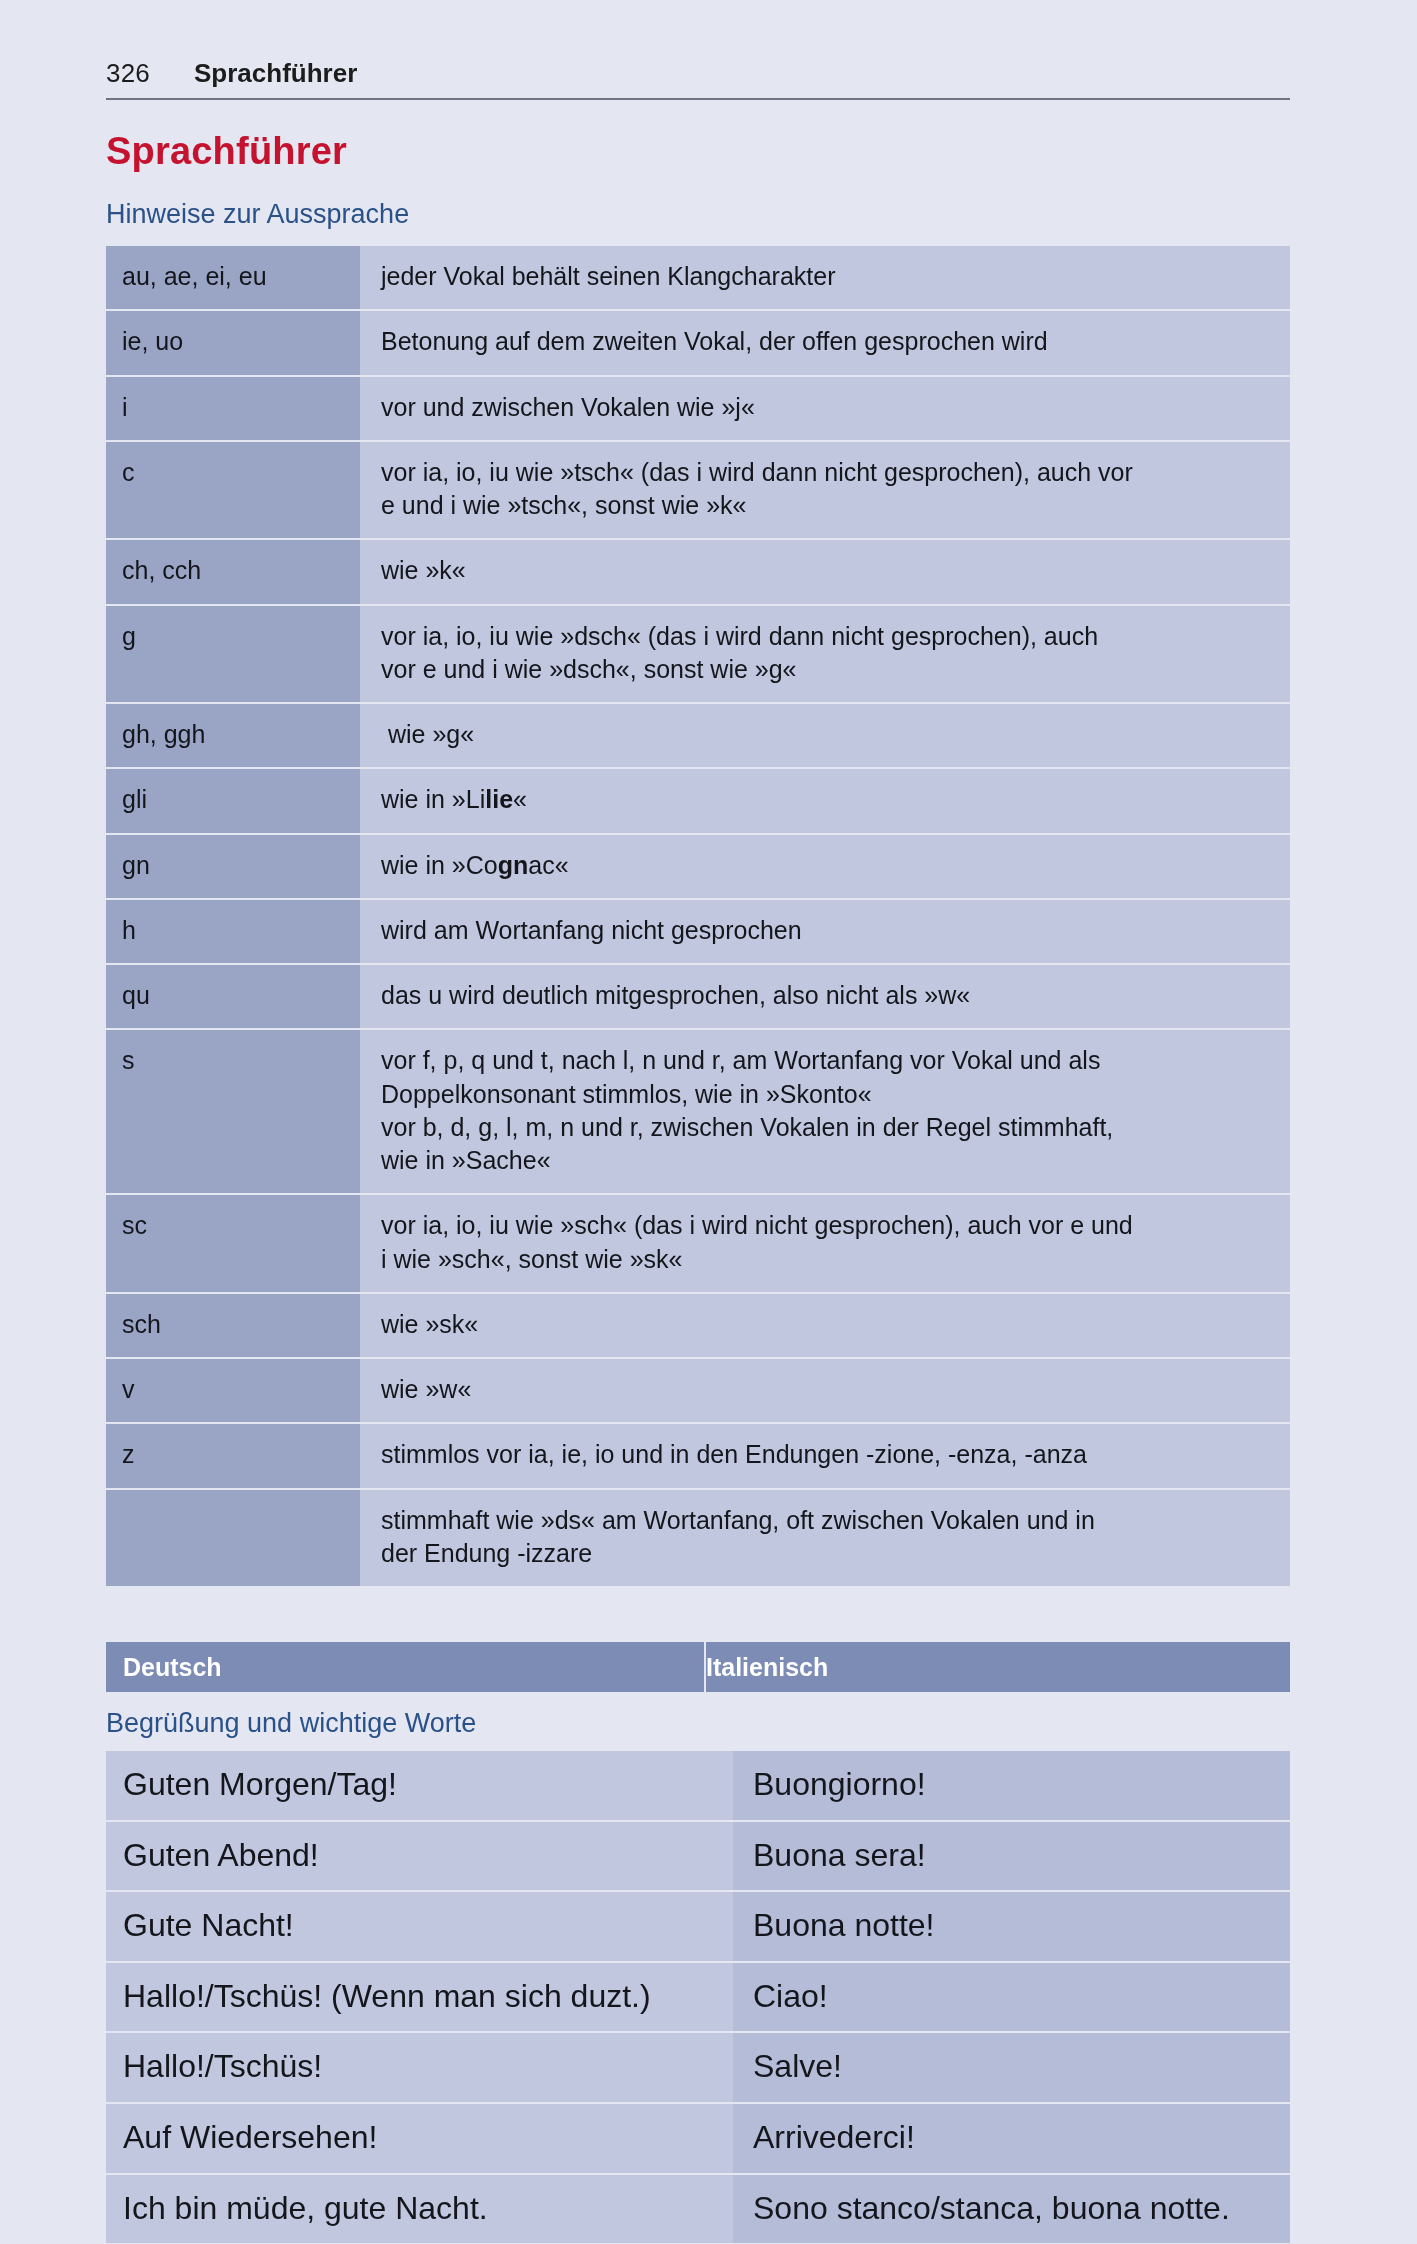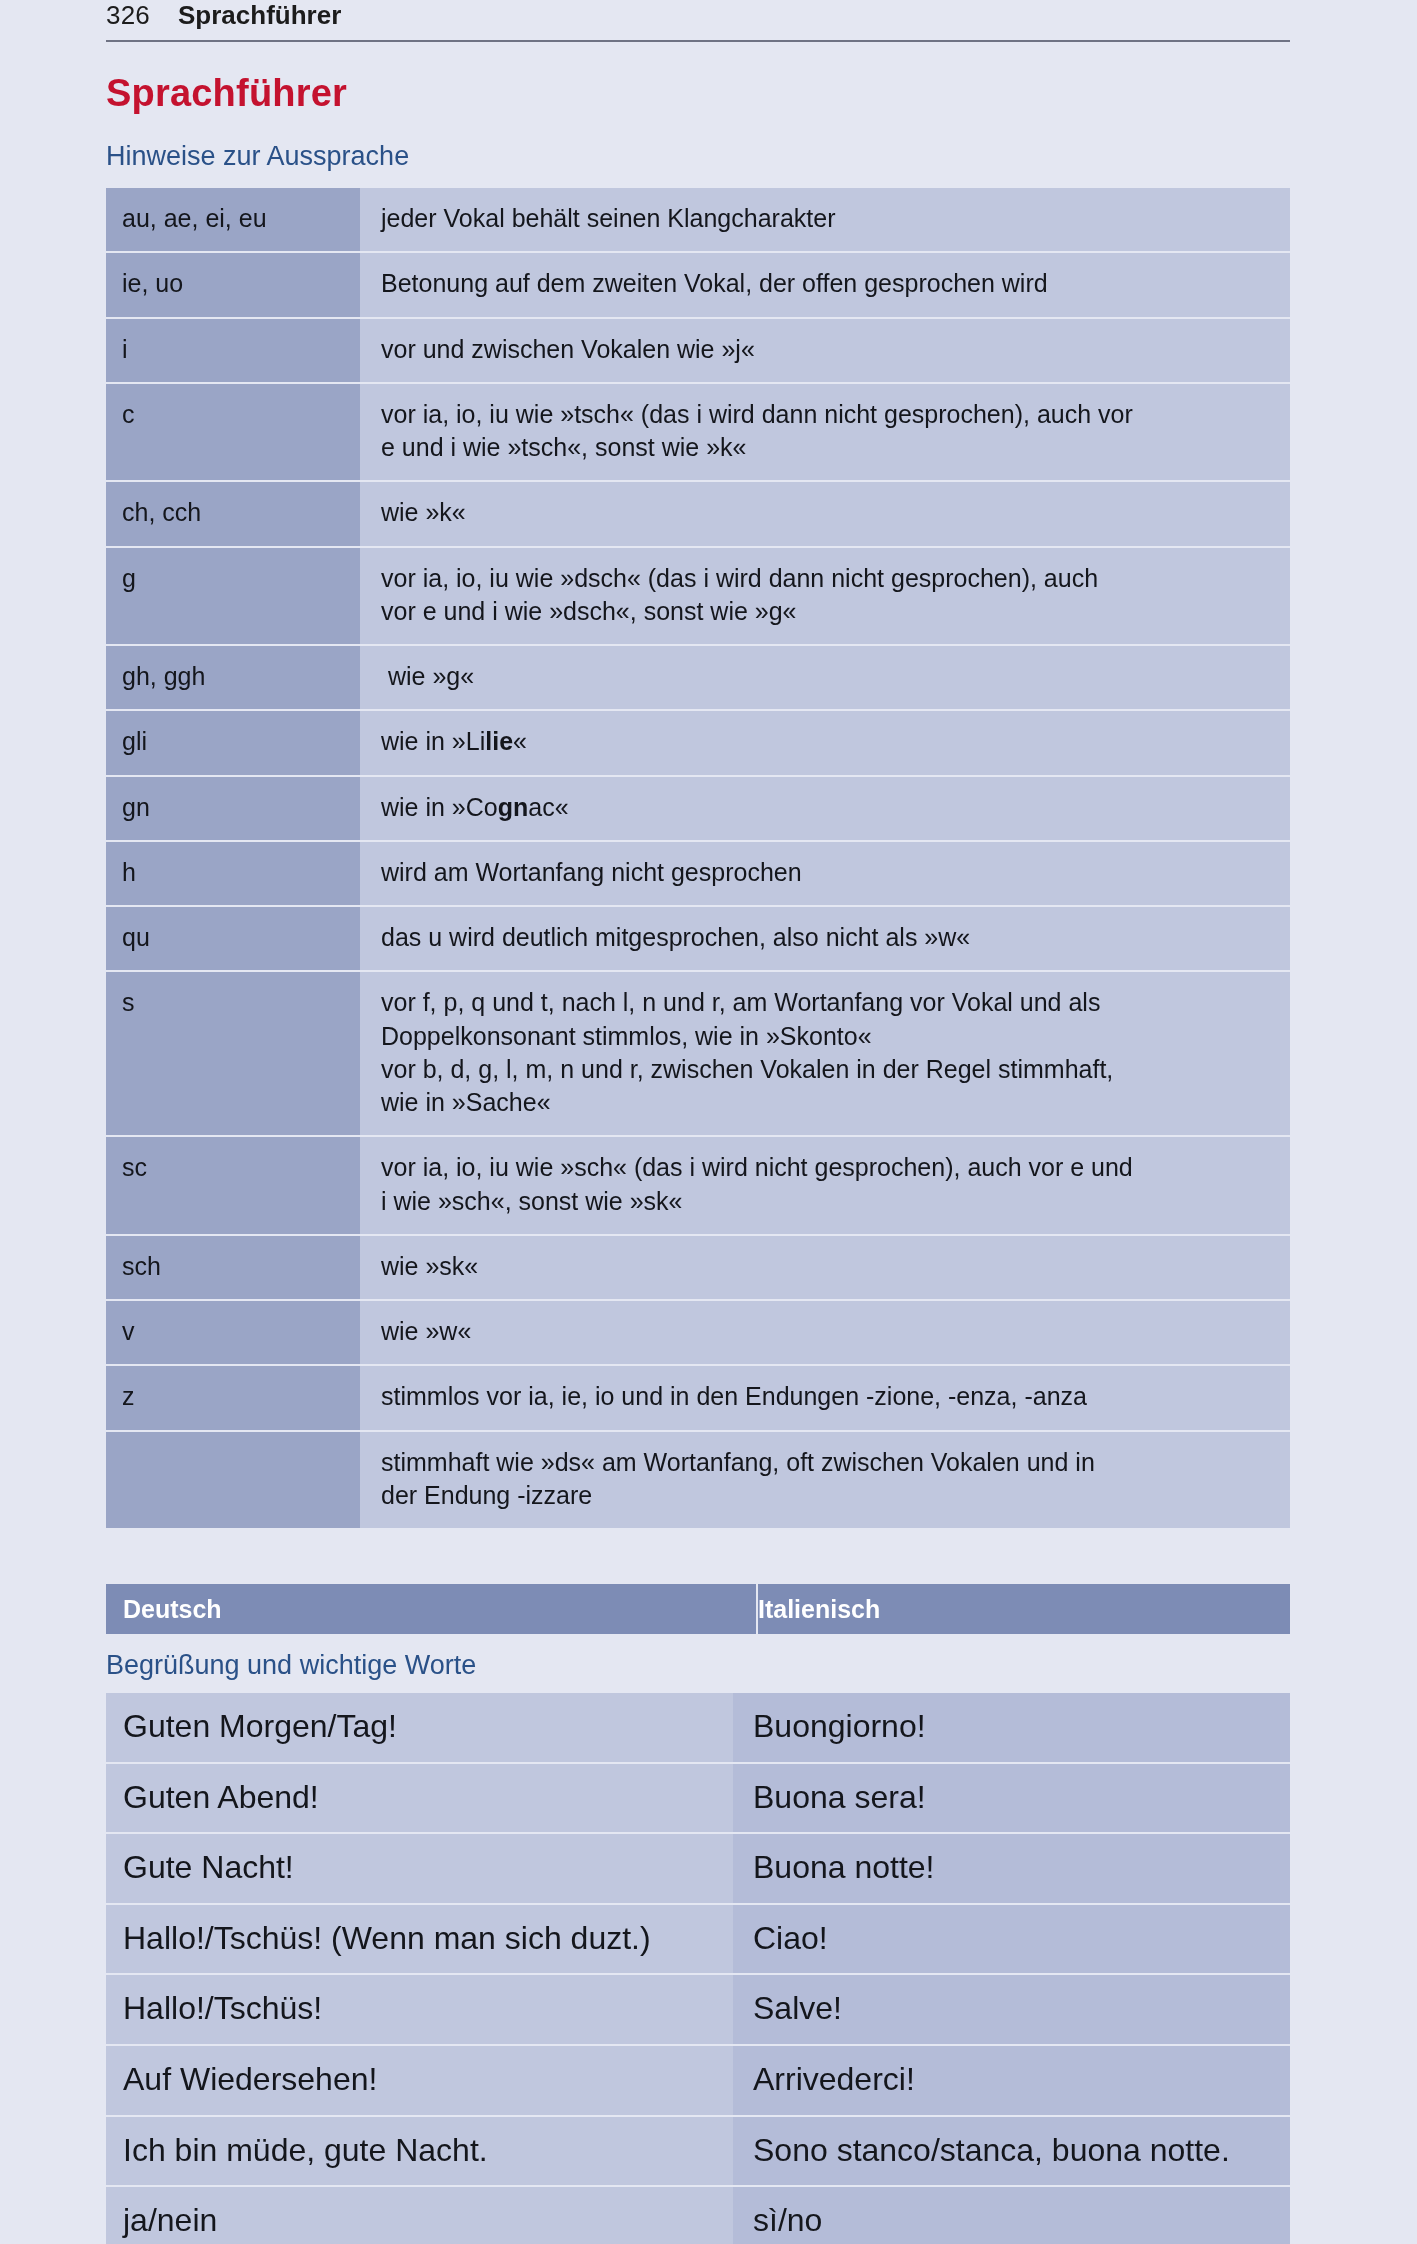--- a/index.html
+++ b/index.html
@@ -36,21 +36,22 @@
     position: absolute;
     left: 106px;
     top: 0;
     width: 1185px;
   }
 
   
   .runhead {
     display: flex;
     align-items: baseline;
-    gap: 28px;
+    gap: 44px;
+    padding-top: 58px;
     color: #1b1b1b;
   }
   .runhead .folio {
     font-size: 26px;
     letter-spacing: .2px;
     color: #1c1c1c;
   }
   .runhead .runtitle {
     font-size: 26px;
     font-weight: bold;
@@ -128,21 +129,21 @@
     display: flex;
     width: 1184px;
     background: #7d8cb5;
     color: #ffffff;
     font-size: 25px;
     font-weight: bold;
     height: 50px;
     align-items: center;
   }
   .lang-band .cell-de {
-    width: 652px;
+    width: 600px;
     padding-left: 17px;
     box-sizing: border-box;
     border-right: 2px solid #e4e7f2;
     height: 50px;
     display: flex;
     align-items: center;
   }
   .lang-band .cell-it {
     flex: 1;
     box-sizing: border-box;

